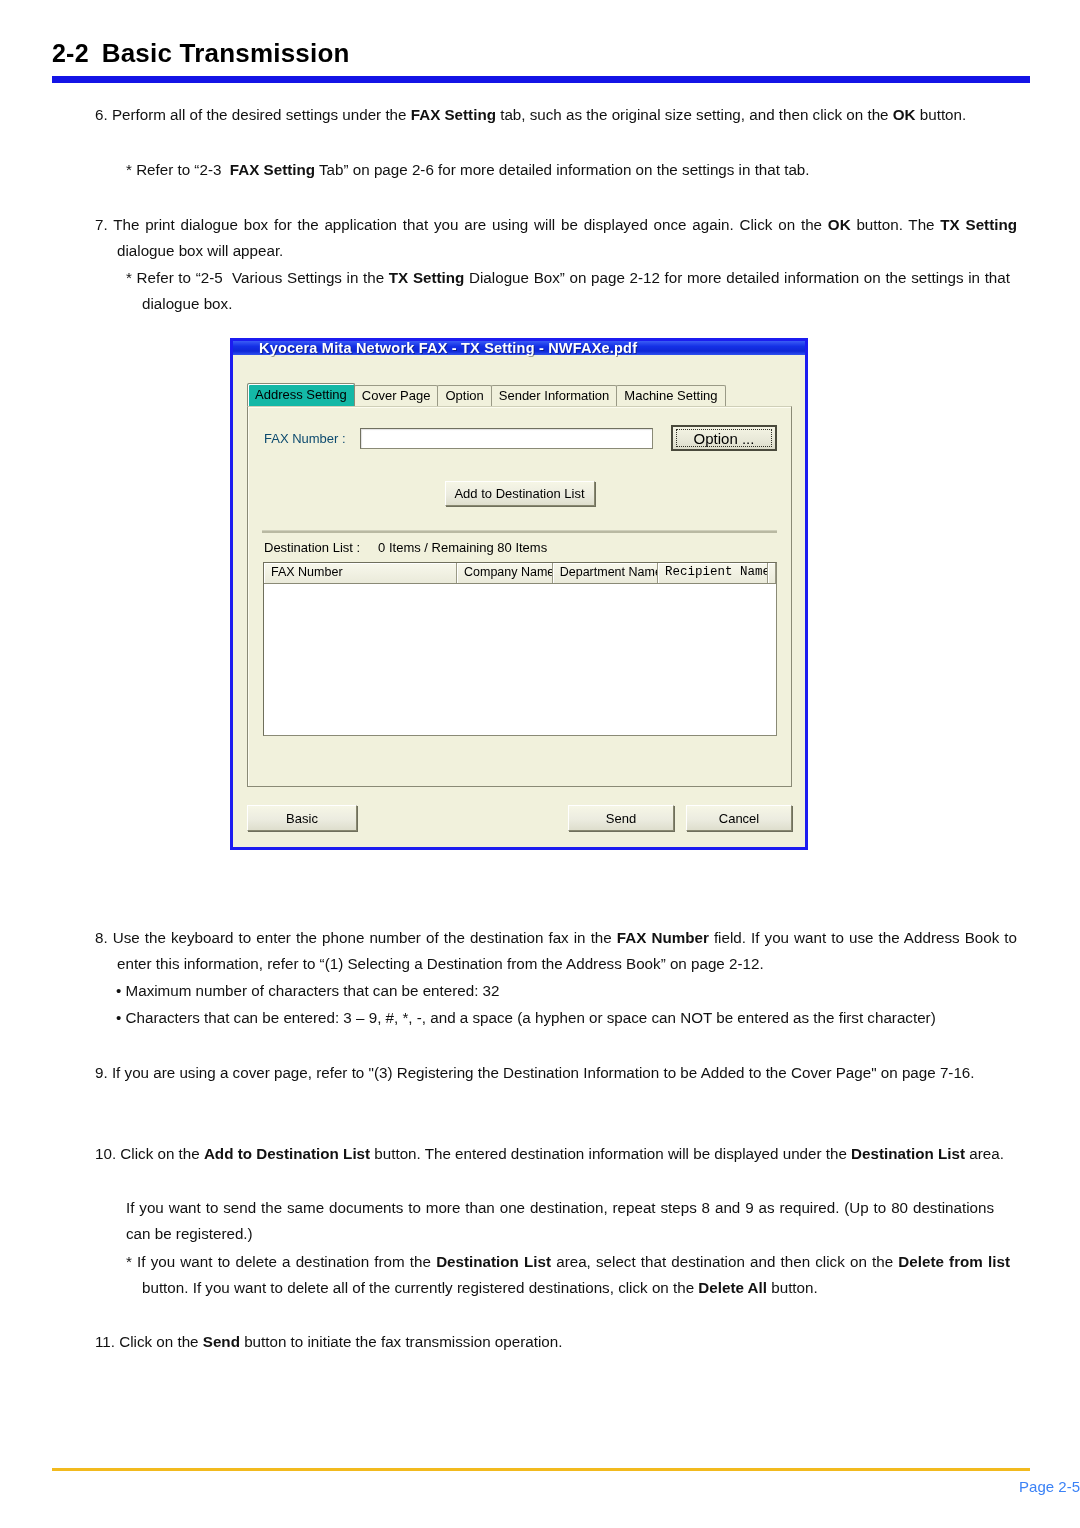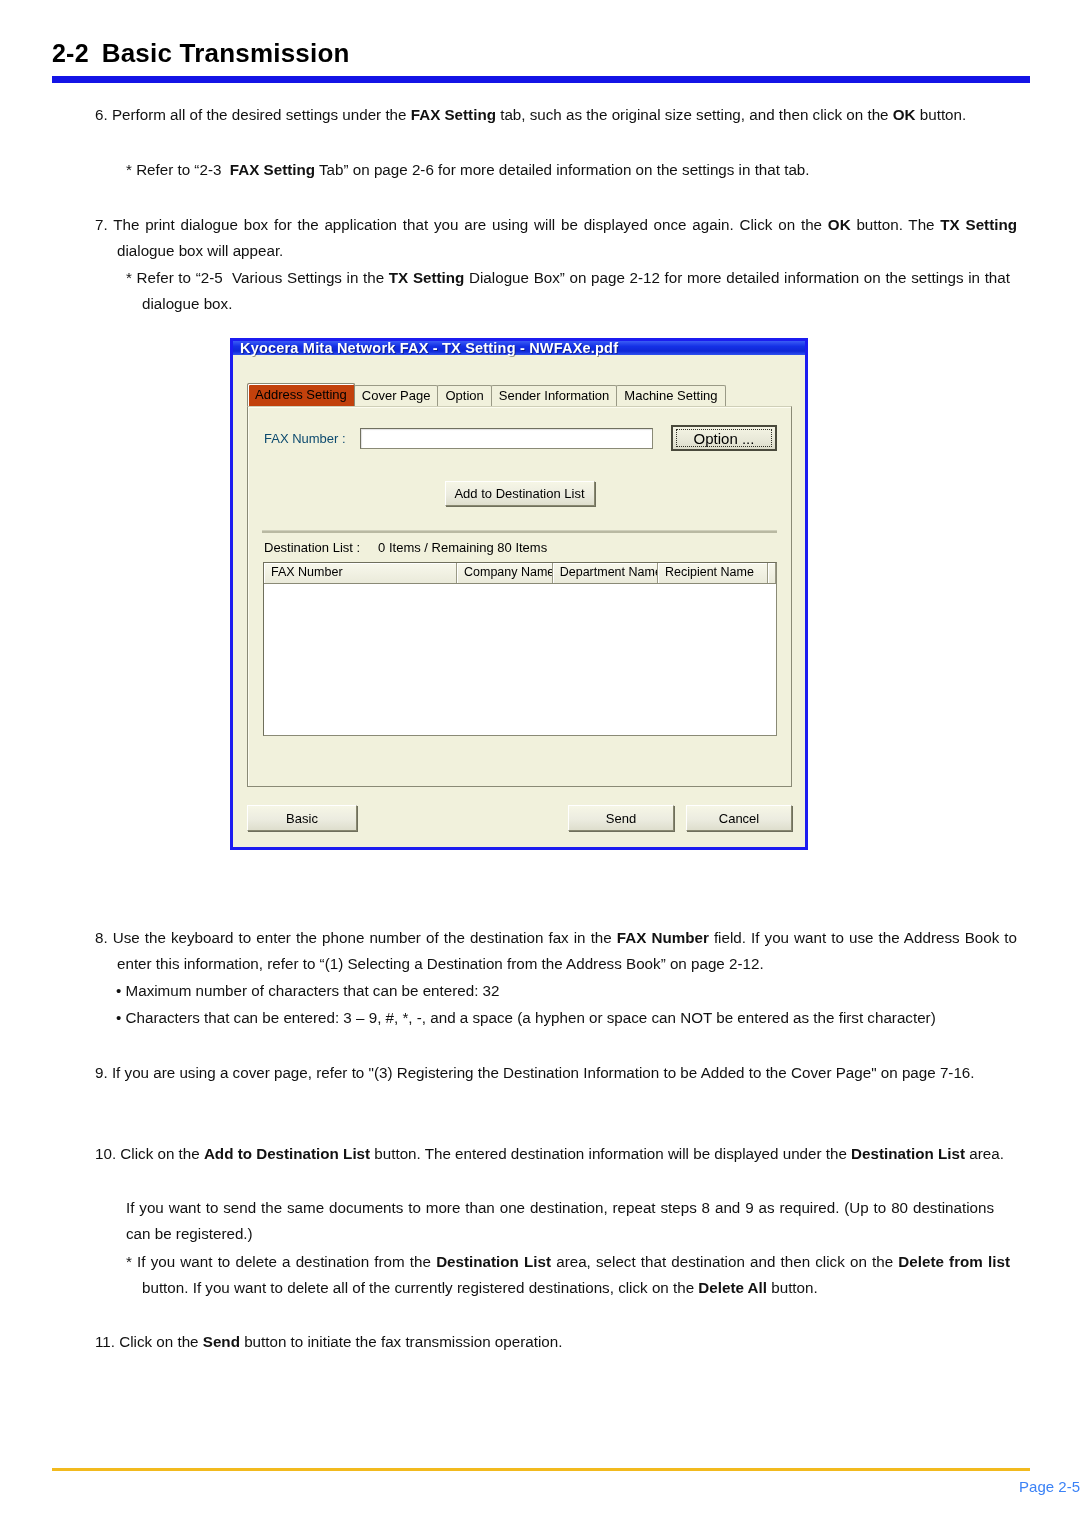--- a/index.html
+++ b/index.html
@@ -87,21 +87,21 @@
     box-sizing: border-box;
   }
   .titlebar {
     position: absolute;
     left: 0; top: 0;
     right: 0;
     height: 14px;
     background: linear-gradient(to bottom, #3a5cf5 0%, #1430e6 38%, #0f27d6 72%, #2f52f0 100%);
     display: flex;
     align-items: center;
-    padding-left: 7px;
+    padding-left: 26px;
     box-sizing: border-box;
   }
   .titlebar-text {
     color: #ffffff;
     font-size: 14.5px;
     font-weight: bold;
     letter-spacing: 0.2px;
     white-space: nowrap;
     text-shadow: 1px 1px 0 rgba(0,0,0,0.35);
   }
@@ -127,21 +127,21 @@
     background: #f1f1dc;
     border: 1px solid #9a9a86;
     border-bottom: none;
     border-radius: 2px 2px 0 0;
     white-space: nowrap;
     color: #000;
     line-height: 16px;
     margin-right: -1px;
   }
   .tab.active {
-    background: #c2410c;
+    background: #14b8a6;
     border-color: #8a8a76;
     font-weight: normal;
     padding-top: 3px;
     padding-bottom: 3px;
     box-shadow: inset 1px 1px 0 #ffffff;
     z-index: 2;
   }
   .tabpanel {
     position: absolute;
     left: 14px;
@@ -426,21 +426,21 @@
 
             <div class="destlabel">
               <span>Destination List :</span><span class="count">0 Items / Remaining 80 Items</span>
             </div>
 
             <div class="listbox">
               <div class="listhead">
                 <div class="col" style="width:202px;">FAX Number</div>
                 <div class="col" style="width:100px;">Company Name</div>
                 <div class="col" style="width:110px;">Department Name</div>
-                <div class="col" style="width:115px;">Recipient Name</div>
+                <div class="col" style="width:115px;font-family:Liberation Mono, monospace;">Recipient Name</div>
                 <div class="col" style="flex:1;"></div>
               </div>
               <div class="listbody"></div>
             </div>
 
 
           </div>
 
           <div class="row-bottom">
             <div class="btn btn-help">Basic</div>

